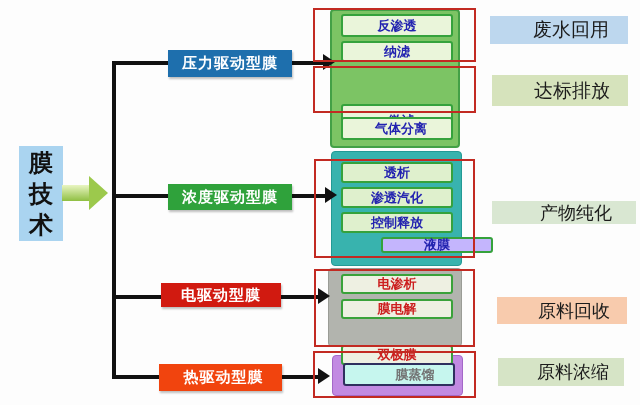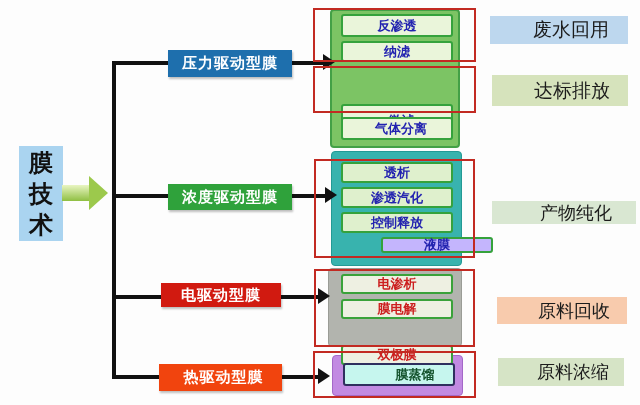--- a/index.html
+++ b/index.html
@@ -33,21 +33,21 @@
   .container{z-index:1;border-radius:4px;}
   .c0{left:330px;top:9px;width:130px;height:139px;border:2px solid #43a046;}
   .c1{left:331px;top:151px;width:131px;height:115px;border:1px solid #239a95;}
   .c2{left:328px;top:268px;width:134px;height:79px;border:1px solid #9a9c96;}
   .c3{left:332px;top:355px;width:131px;height:41px;border:1px solid #a468c8;}
   
   .item{left:341px;width:112px;display:flex;align-items:center;justify-content:center;
         font-weight:bold;font-size:13px;border-radius:3px;z-index:2;}
   .item.navy{color:#2323b0;border:2px solid #35a23c;}
   .item.red{color:#cc1f1f;border:2px solid #3aa23a;}
-  .item.cyanbox{color:#14532d;border:2px solid #2f2f5e;padding-left:32px;}
+  .item.cyanbox{color:#737373;border:2px solid #2f2f5e;padding-left:32px;}
   
   .hl{border:2px solid #c22a22;background:transparent;z-index:4;}
   .hl0{left:313px;top:8px;width:163px;height:54px;}
   .hl1{left:313px;top:66px;width:163px;height:47px;}
   .hl2{left:314px;top:159px;width:161px;height:99px;}
   .hl3{left:314px;top:269px;width:161px;height:78px;}
   .hl4{left:313px;top:351px;width:163px;height:47px;}
   
   .app{display:flex;align-items:center;justify-content:center;color:#1c1c1c;
        font-size:18px;z-index:2;padding-left:24px;}

